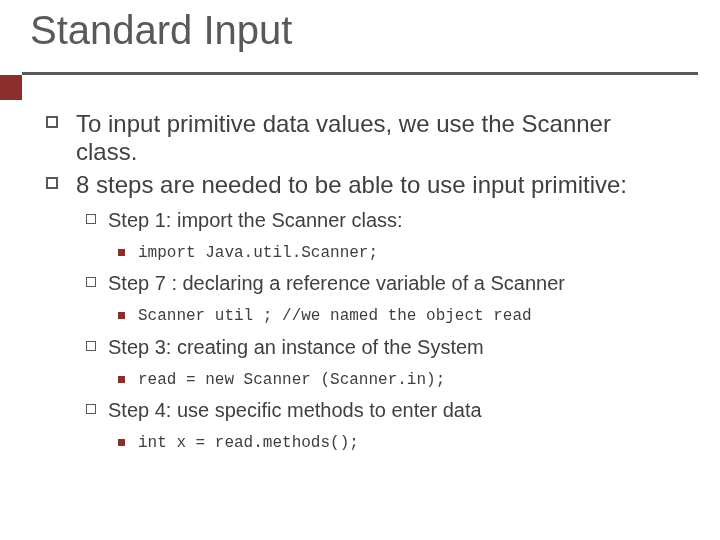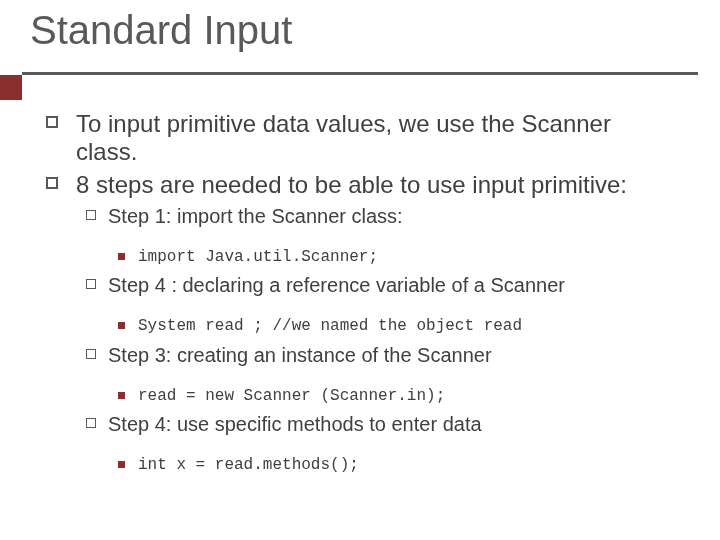--- a/index.html
+++ b/index.html
@@ -61,36 +61,37 @@
     left: 0;
     top: 6px;
     width: 12px;
     height: 12px;
     border: 2px solid #595959;
     box-sizing: border-box;
   }
   .item-l2 {
     position: relative;
     padding-left: 62px;
+    margin-top: 10px;
     margin-bottom: 2px;
     font-size: 20px;
   }
   .bullet-sq-open-s {
     position: absolute;
     left: 40px;
     top: 5px;
     width: 10px;
     height: 10px;
     border: 1.6px solid #595959;
     box-sizing: border-box;
   }
   .item-l3 {
     position: relative;
     padding-left: 92px;
-    margin-top: 20px;
+    margin-top: 12px;
     margin-bottom: 8px;
     font-size: 16px;
     font-family: "Courier New", Courier, monospace;
     color: #404040;
   }
   .bullet-sq-fill {
     position: absolute;
     left: 72px;
     top: 5px;
     width: 7px;
@@ -123,30 +124,30 @@
       <span class="bullet-sq-open-s"></span>
       <span>Step 1:  import the Scanner class:</span>
     </div>
     <div class="item-l3">
       <span class="bullet-sq-fill"></span>
       <span>import Java.util.Scanner;</span>
     </div>
 
     <div class="item-l2">
       <span class="bullet-sq-open-s"></span>
-      <span>Step 4 : declaring a reference variable of a Scanner</span>
+      <span>Step 7 : declaring a reference variable of a Scanner</span>
     </div>
     <div class="item-l3">
       <span class="bullet-sq-fill"></span>
-      <span>System read ;   //we named the object read</span>
+      <span>Scanner util ;   //we named the object read</span>
     </div>
 
     <div class="item-l2">
       <span class="bullet-sq-open-s"></span>
-      <span>Step 3: creating an instance of the Scanner</span>
+      <span>Step 3: creating an instance of the System</span>
     </div>
     <div class="item-l3">
       <span class="bullet-sq-fill"></span>
       <span>read = new Scanner (Scanner.in);</span>
     </div>
 
     <div class="item-l2">
       <span class="bullet-sq-open-s"></span>
       <span>Step 4: use specific methods to enter data</span>
     </div>

